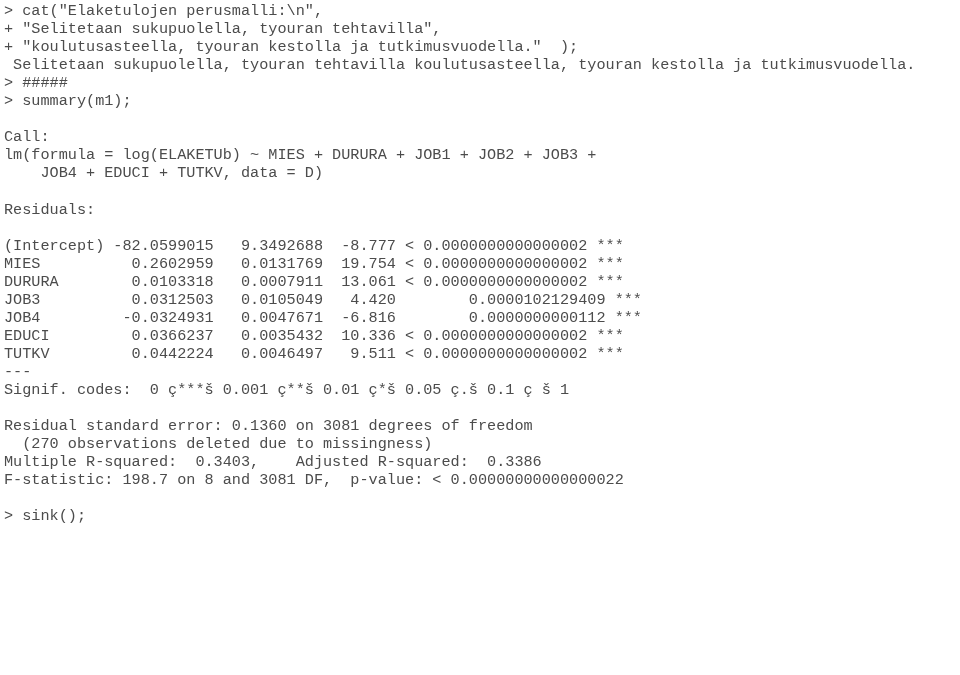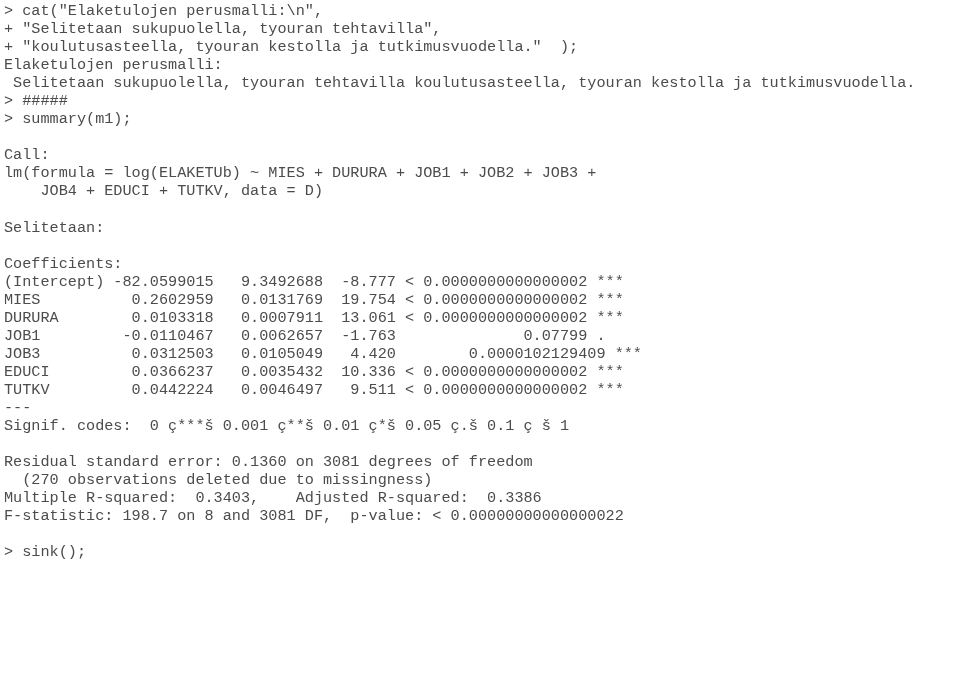--- a/index.html
+++ b/index.html
@@ -36,37 +36,35 @@
     color: transparent;
   }
 </style>
 </head>
 <body>
 
 <div id="console">
     <pre class="line">&gt; cat("Elaketulojen perusmalli:\n",</pre>
     <pre class="line">+ "Selitetaan sukupuolella, tyouran tehtavilla",</pre>
     <pre class="line">+ "koulutusasteella, tyouran kestolla ja tutkimusvuodella."  );</pre>
-    <pre class="line">Elaketulojen perusmalli:</pre>
     <pre class="line"> Selitetaan sukupuolella, tyouran tehtavilla koulutusasteella, tyouran kestolla ja tutkimusvuodella.</pre>
     <pre class="line">&gt; #####</pre>
     <pre class="line">&gt; summary(m1);</pre>
     <pre class="line blank">&nbsp;</pre>
     <pre class="line">Call:</pre>
     <pre class="line">lm(formula = log(ELAKETUb) ~ MIES + DURURA + JOB1 + JOB2 + JOB3 +</pre>
     <pre class="line">    JOB4 + EDUCI + TUTKV, data = D)</pre>
     <pre class="line blank">&nbsp;</pre>
-    <pre class="line">Selitetaan:</pre>
+    <pre class="line">Residuals:</pre>
     <pre class="line blank">&nbsp;</pre>
-    <pre class="line">Coefficients:</pre>
     <pre class="line">(Intercept) -82.0599015   9.3492688  -8.777 &lt; 0.0000000000000002 ***</pre>
     <pre class="line">MIES          0.2602959   0.0131769  19.754 &lt; 0.0000000000000002 ***</pre>
     <pre class="line">DURURA        0.0103318   0.0007911  13.061 &lt; 0.0000000000000002 ***</pre>
-    <pre class="line">JOB1         -0.0110467   0.0062657  -1.763              0.07799 .</pre>
     <pre class="line">JOB3          0.0312503   0.0105049   4.420        0.0000102129409 ***</pre>
+    <pre class="line">JOB4         -0.0324931   0.0047671  -6.816        0.0000000000112 ***</pre>
     <pre class="line">EDUCI         0.0366237   0.0035432  10.336 &lt; 0.0000000000000002 ***</pre>
     <pre class="line">TUTKV         0.0442224   0.0046497   9.511 &lt; 0.0000000000000002 ***</pre>
     <pre class="line">---</pre>
     <pre class="line">Signif. codes:  0 ç***š 0.001 ç**š 0.01 ç*š 0.05 ç.š 0.1 ç š 1</pre>
     <pre class="line blank">&nbsp;</pre>
     <pre class="line">Residual standard error: 0.1360 on 3081 degrees of freedom</pre>
     <pre class="line">  (270 observations deleted due to missingness)</pre>
     <pre class="line">Multiple R-squared:  0.3403,    Adjusted R-squared:  0.3386</pre>
     <pre class="line">F-statistic: 198.7 on 8 and 3081 DF,  p-value: &lt; 0.00000000000000022</pre>
     <pre class="line blank">&nbsp;</pre>

